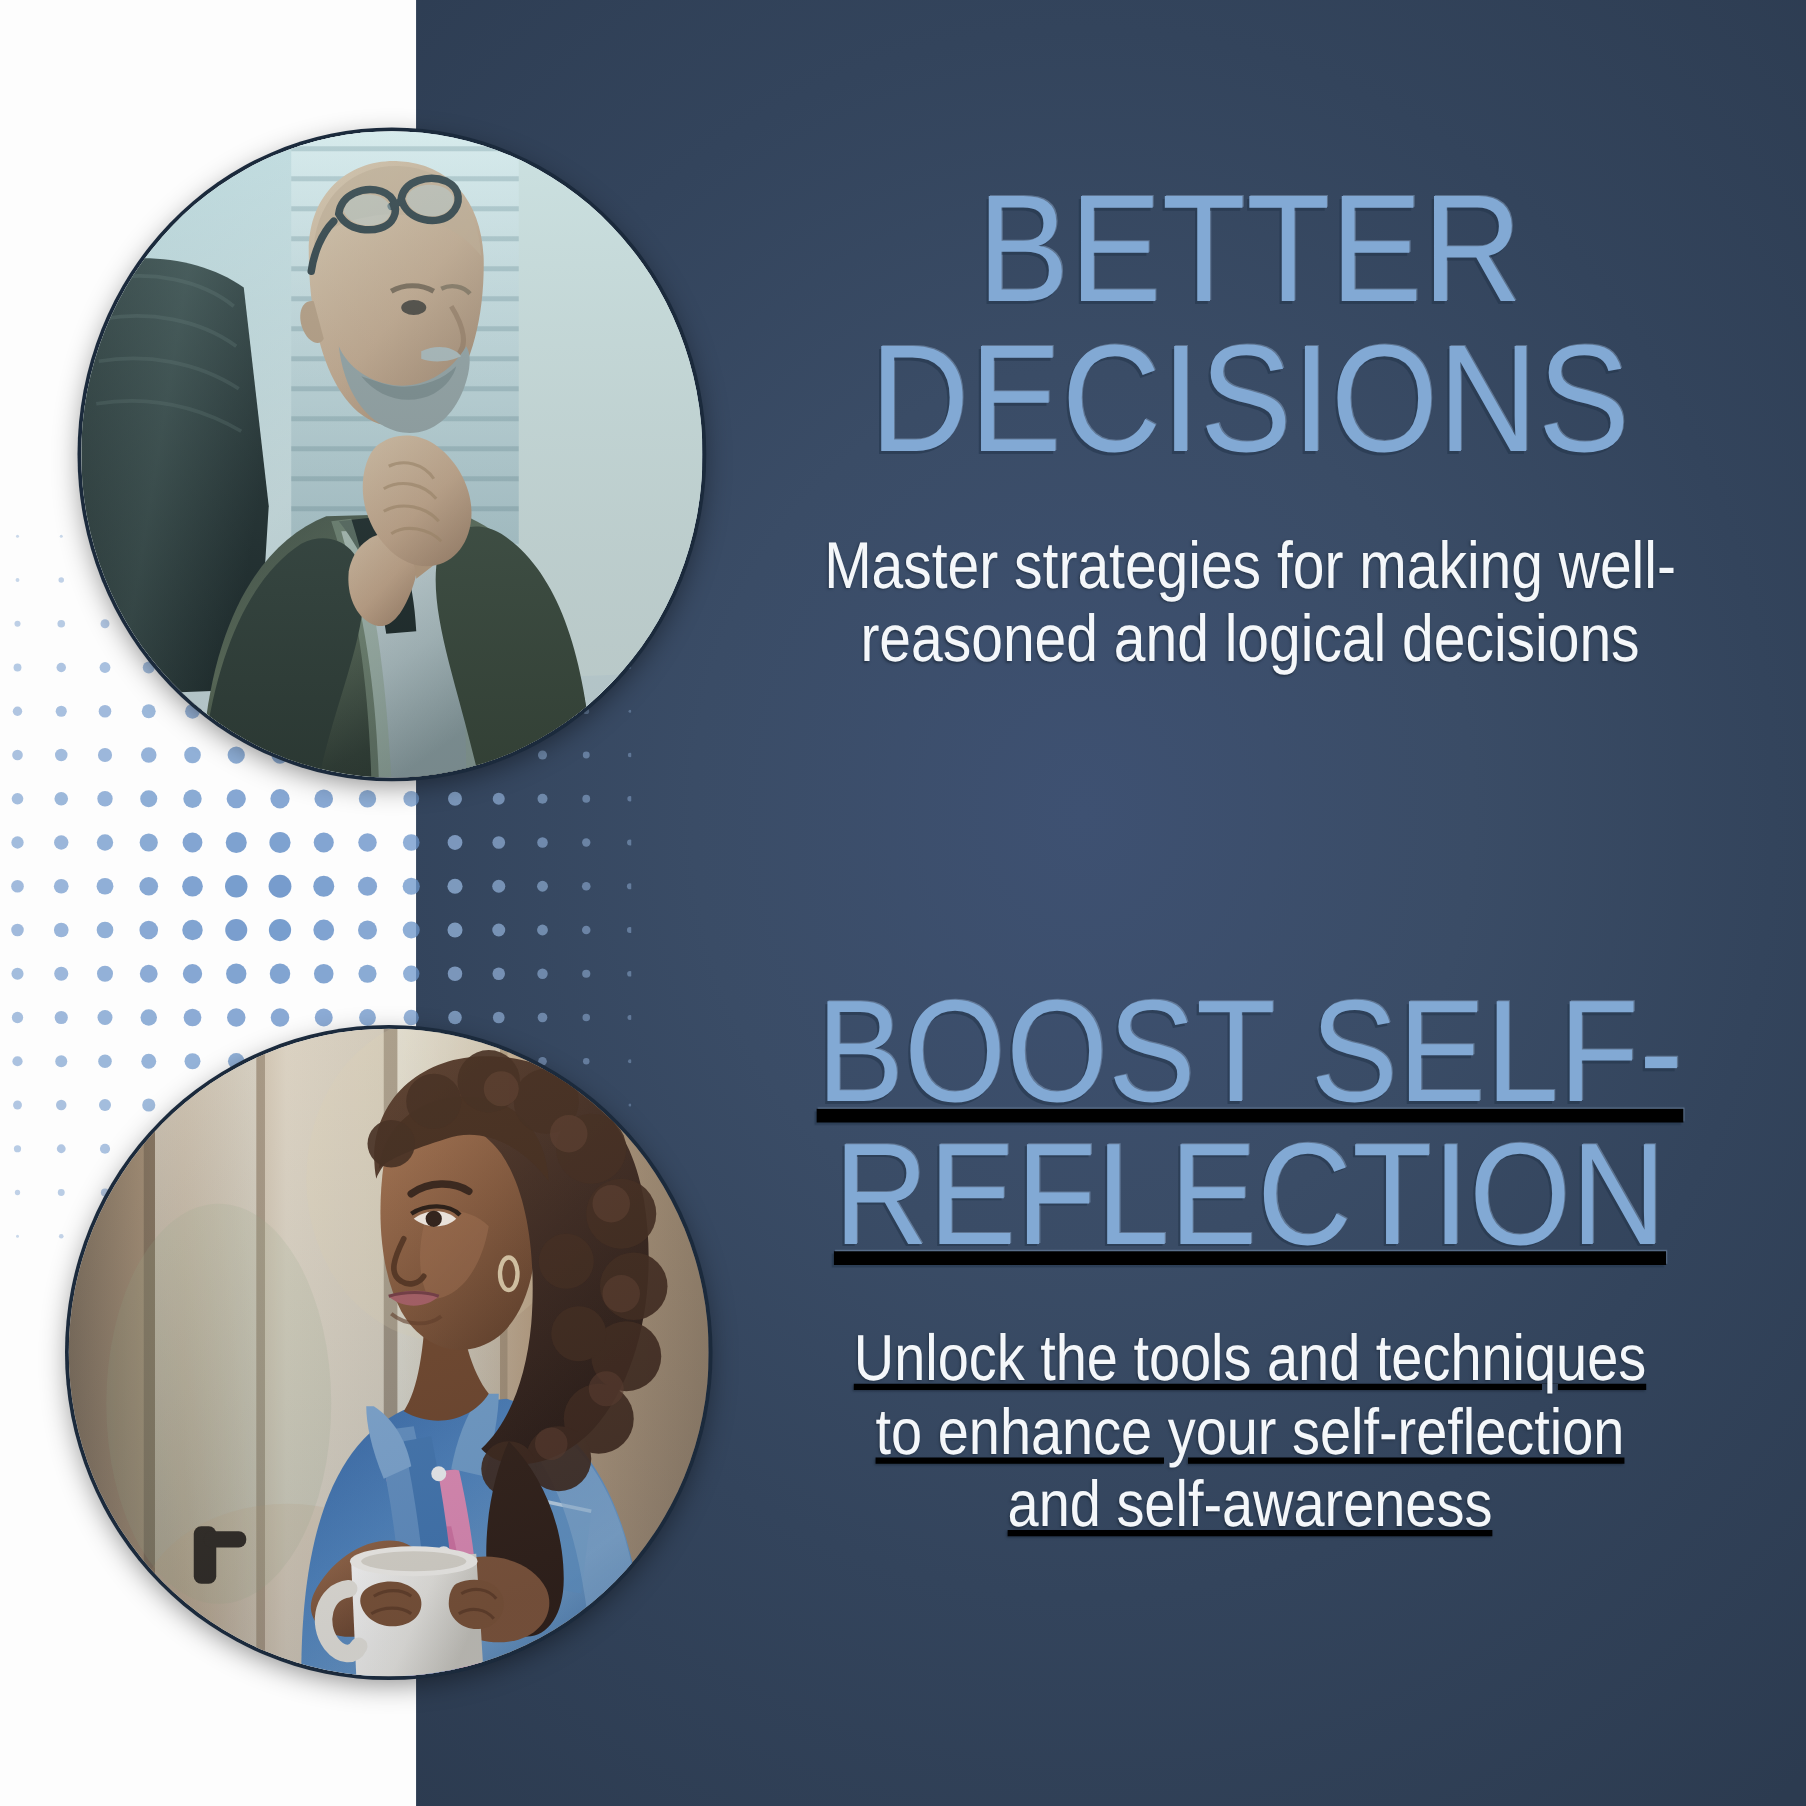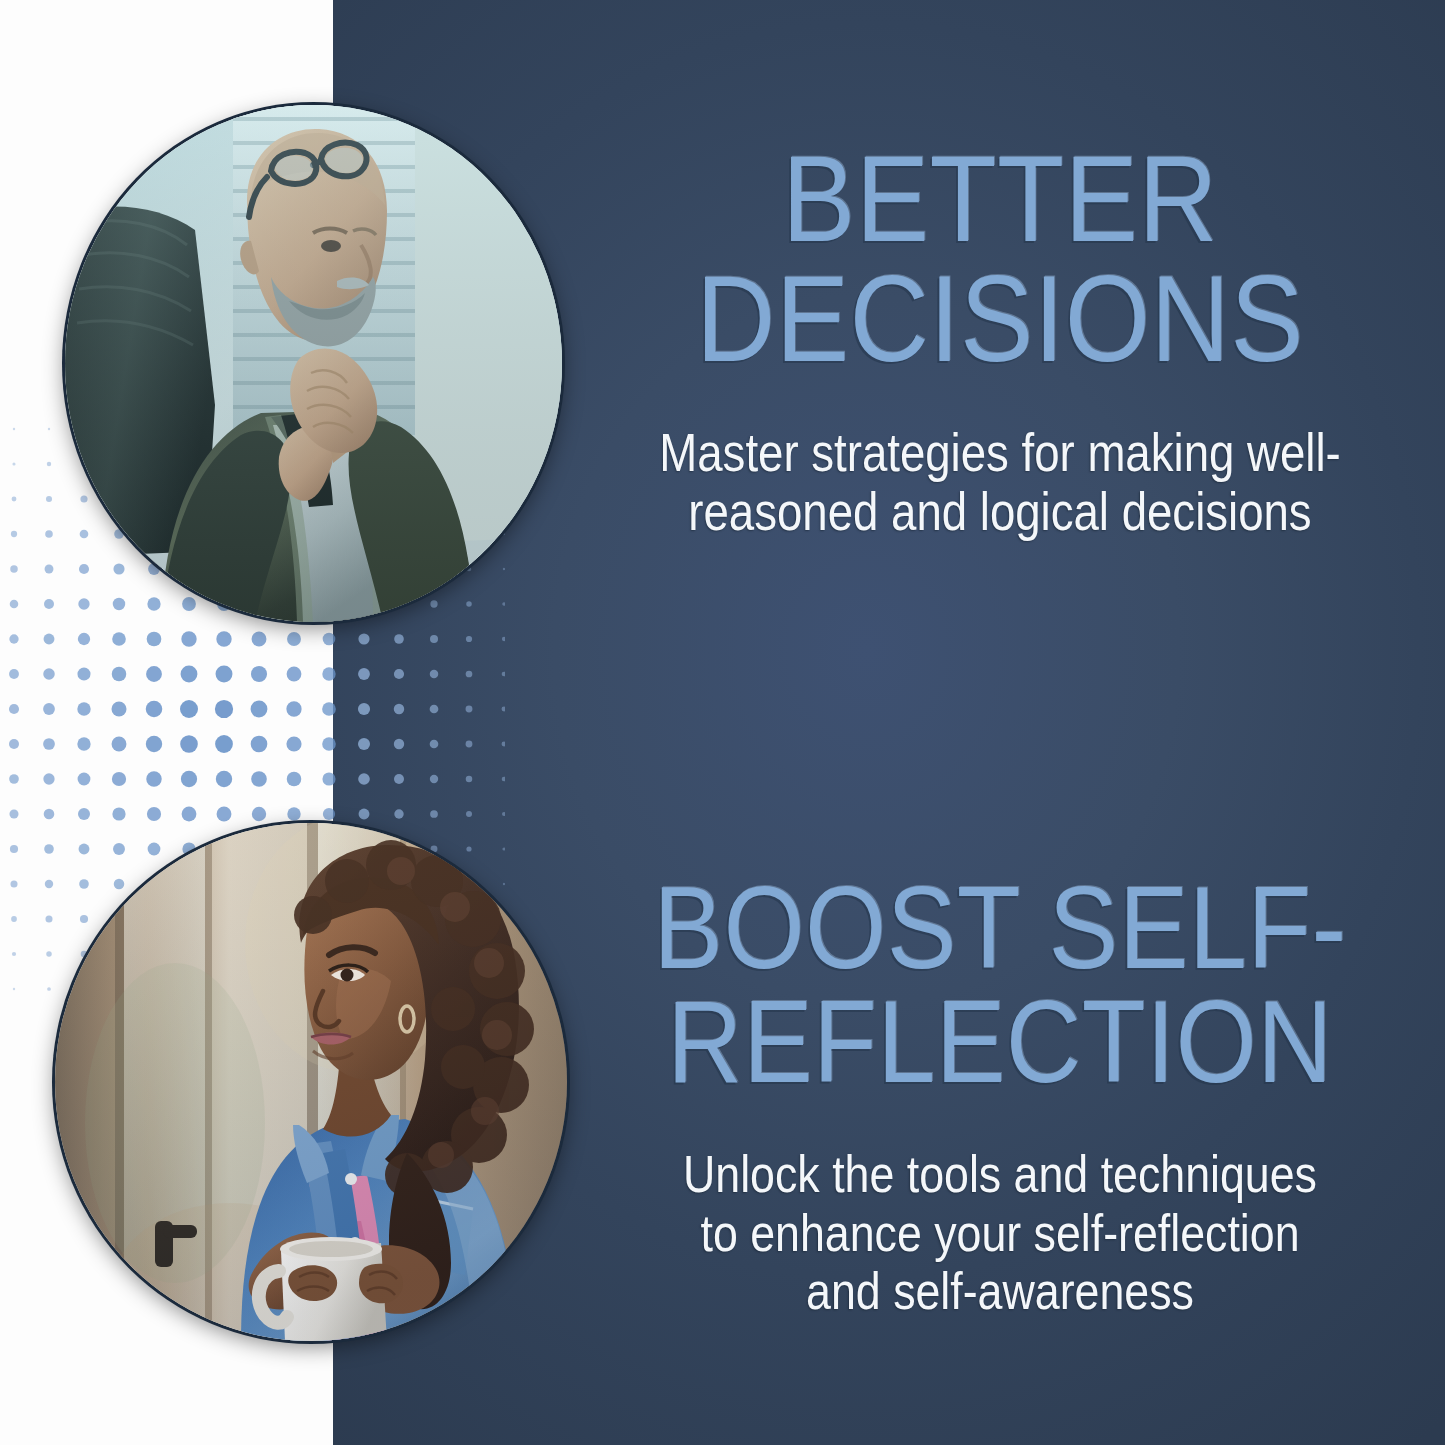--- a/index.html
+++ b/index.html
@@ -47,21 +47,21 @@
   }
   .photo-circle svg { display:block; width:100%; height:100%; }
 
   #photo-top    { left:65px;  top:105px;  width:497px; height:517px; }
   #photo-bottom { left:55px;  top:823px;  width:512px; height:518px; }
 
   
   .block { position:absolute; text-align:center; }
 
   #block-top    { left:560px; top:140px;  width:880px; }
-  #block-bottom { left:560px; top:872px;  width:880px; }
+  #block-bottom { left:560px; top:785px;  width:880px;text-decoration:underline; }
 
   .headline {
     color:#82a9d4;
     font-family:"Liberation Sans", sans-serif;
     font-weight:400;
     font-size:122px;
     line-height:0.98;
     letter-spacing:0.5px;
     text-transform:uppercase;
     transform:scaleX(0.90);

